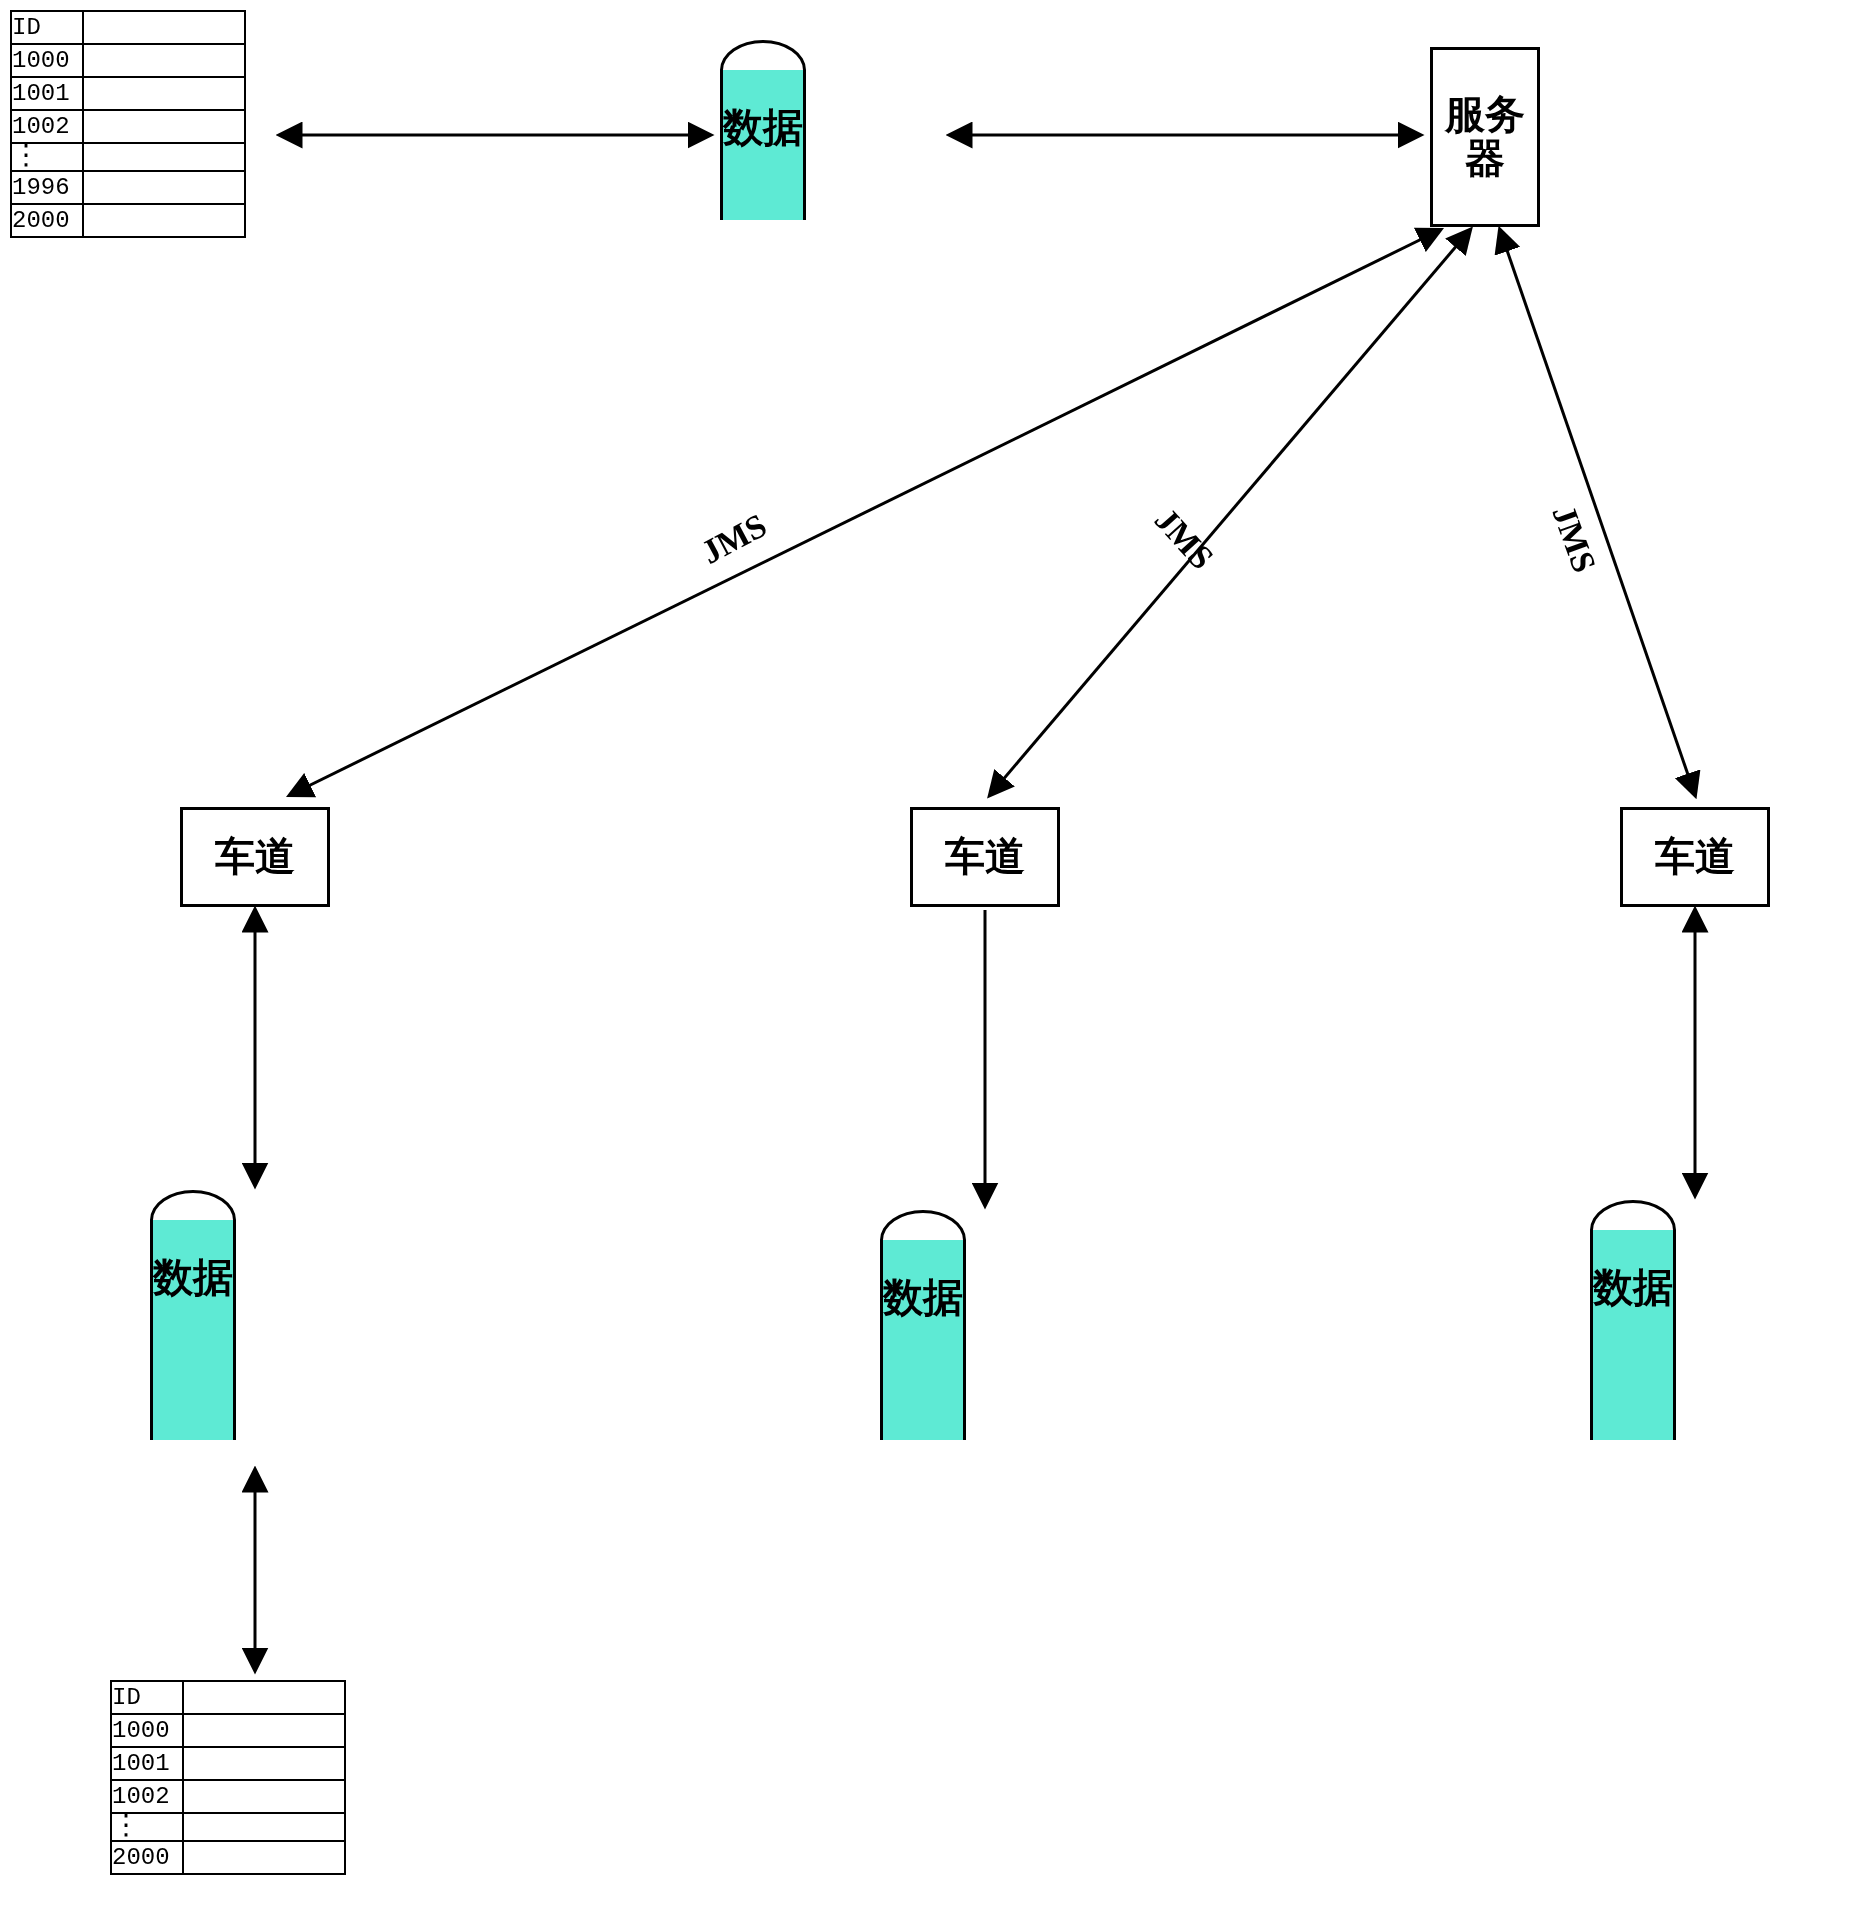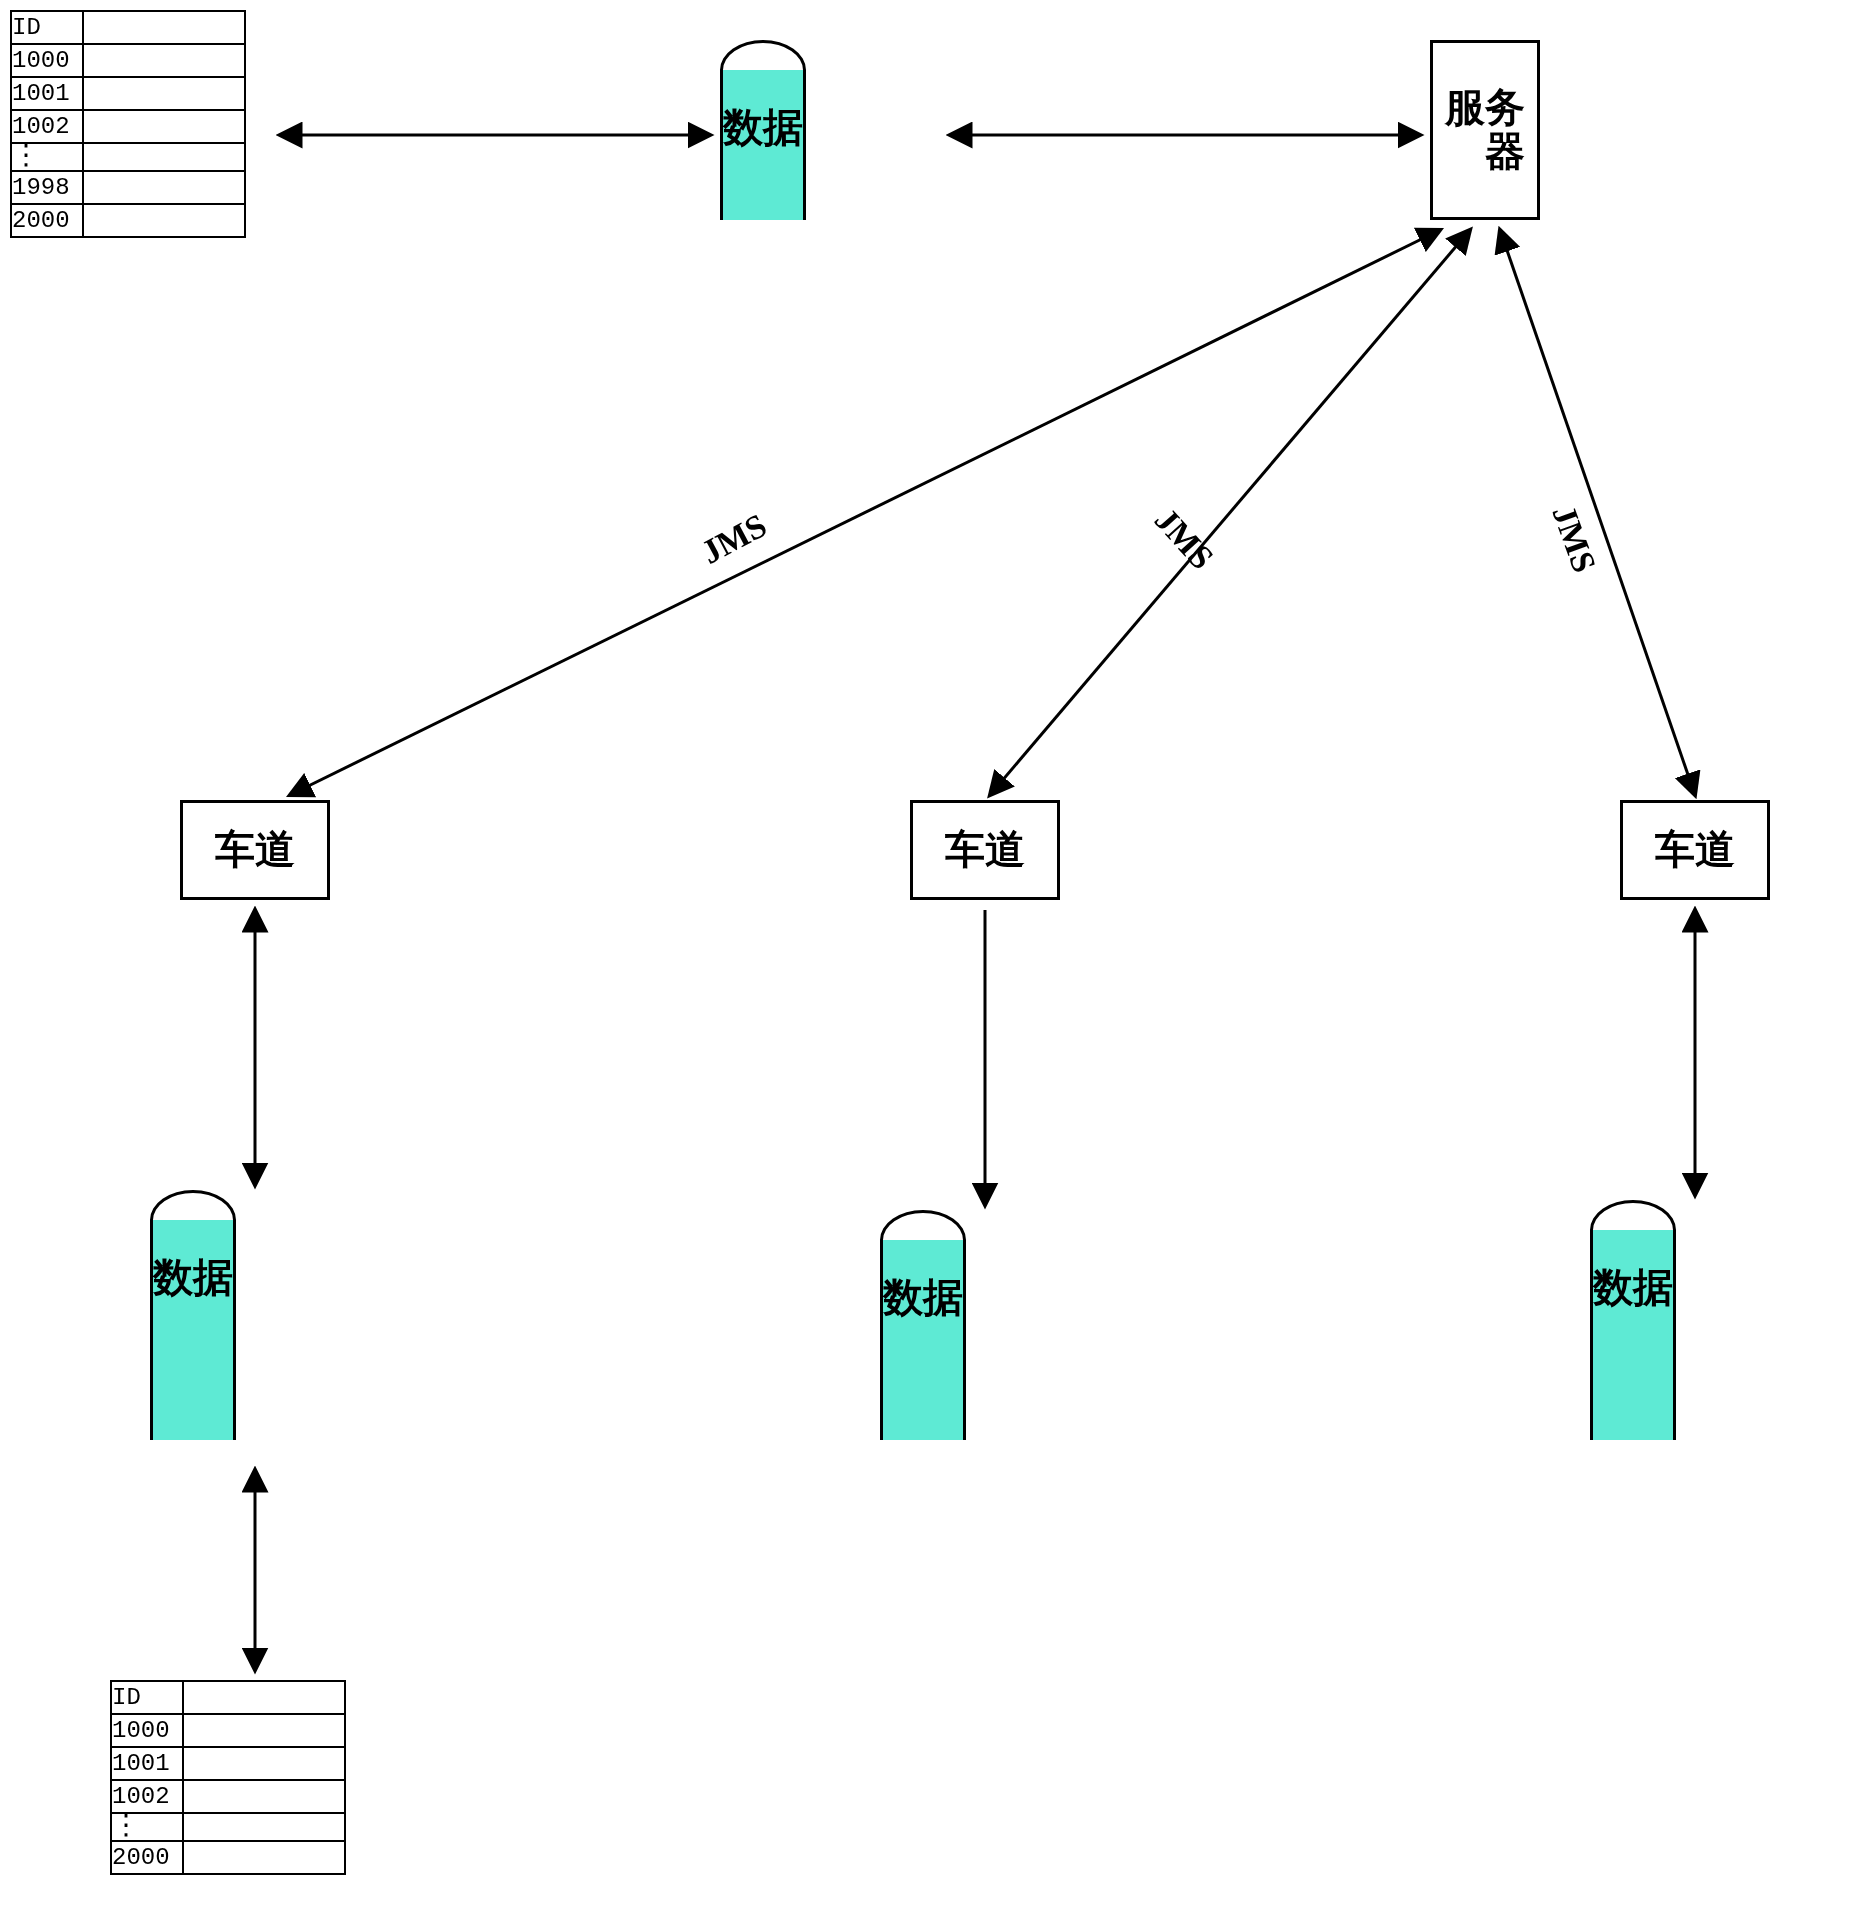--- a/index.html
+++ b/index.html
@@ -70,22 +70,23 @@
   .box {
     position: absolute;
     border: 3px solid #000;
     background: #fff;
     display: flex;
     align-items: center;
     justify-content: center;
     font-size: 40px;
     font-weight: bold;
     box-sizing: border-box;
-    text-align: right;
+    text-align: center;
     line-height: 1.1;
+    margin-top: 7px;
   }
   
   svg.overlay {
     position: absolute;
     left: 0; top: 0;
     width: 1860px;
     height: 1926px;
     pointer-events: none;
   }
   .jms-label {
@@ -117,21 +118,21 @@
         </tr>
     <tr>
           <td>1002</td>
           <td></td>
         </tr>
     <tr>
           <td class="dots-cell" colspan="1">⋮</td>
           <td class="dots-cell"></td>
         </tr>
     <tr>
-          <td>1998</td>
+          <td>1996</td>
           <td></td>
         </tr>
     <tr>
           <td>2000</td>
           <td></td>
         </tr>
   </tbody>
     </table>
 
   <div class="db-wrap" style="top:40px; left:720px;">

